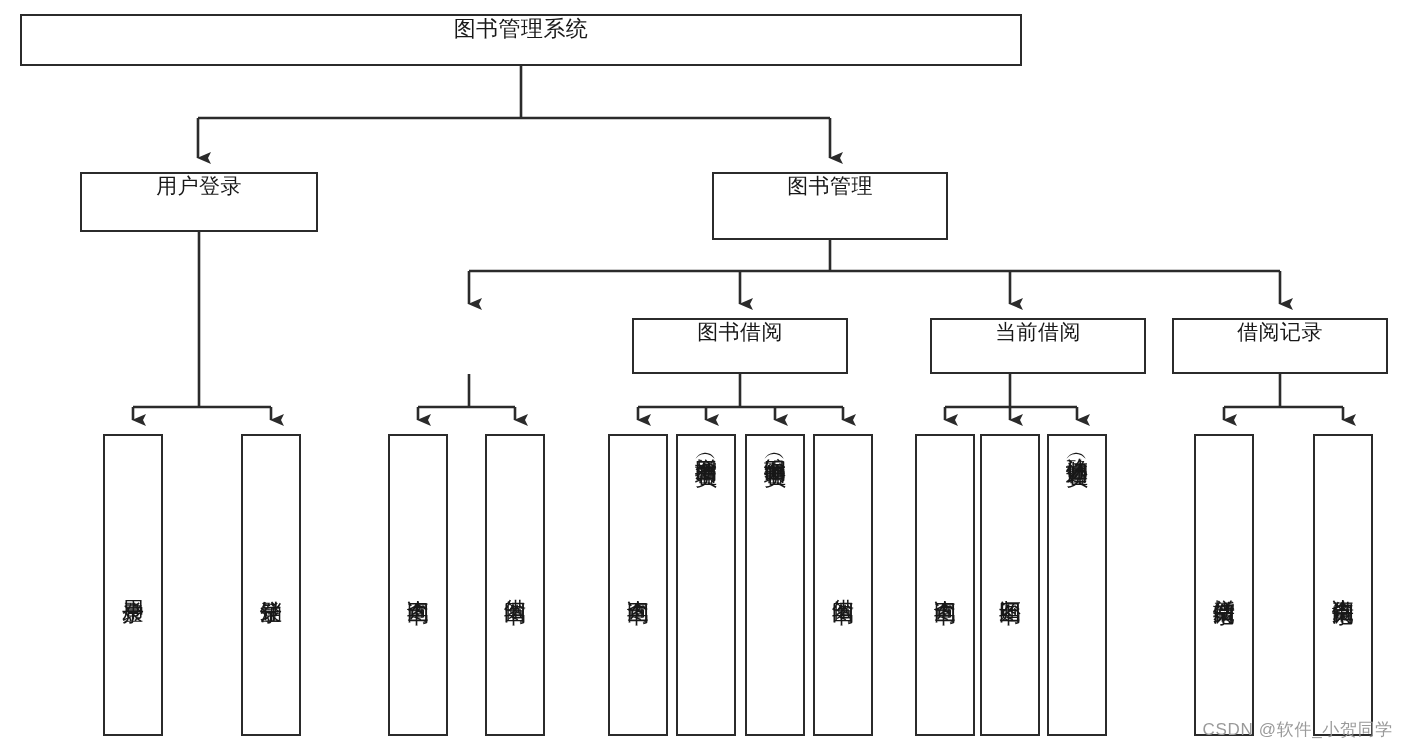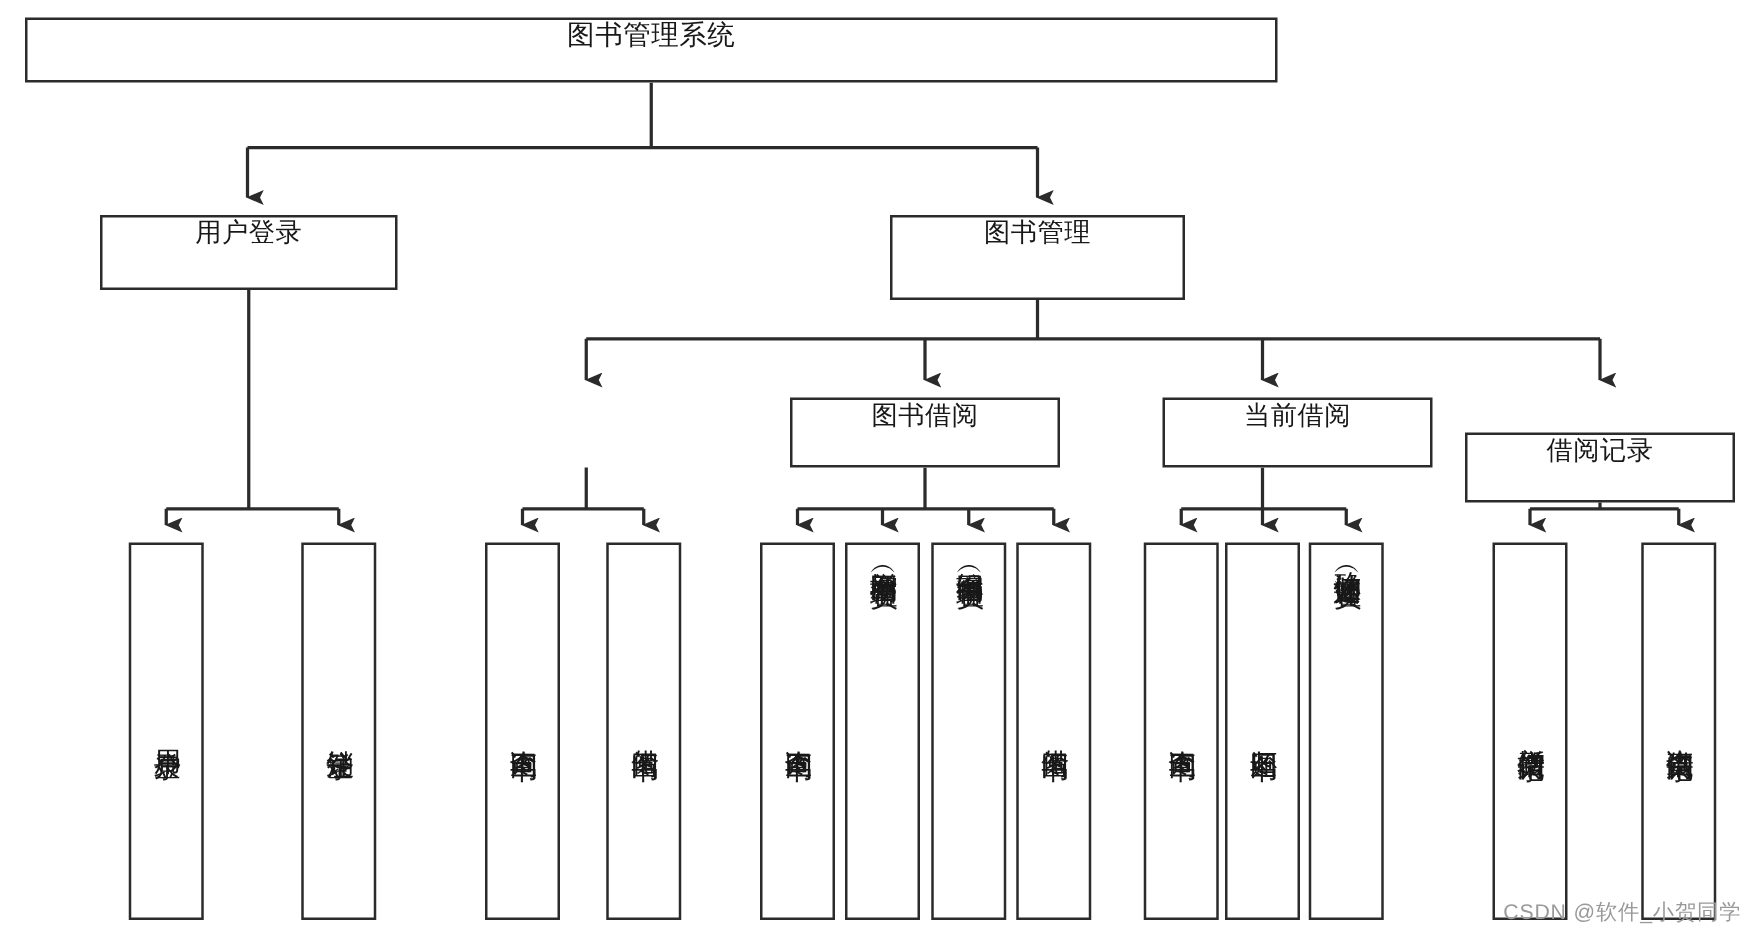--- a/index.html
+++ b/index.html
@@ -162,21 +162,21 @@
 
 
   <div class="node horiz" style="left:632px; top:318px; width:216px; height:56px;">
     <span class="label">图书借阅</span>
   </div>
 
   <div class="node horiz" style="left:902px; top:318px; width:216px; height:56px;margin-left:28px;">
     <span class="label">当前借阅</span>
   </div>
 
-  <div class="node horiz" style="left:1172px; top:318px; width:216px; height:56px;margin-top:28px;">
+  <div class="node horiz" style="left:1172px; top:318px; width:216px; height:56px;">
     <span class="label">借阅记录</span>
   </div>
 
   <div class="node vert" style="left:103px; top:434px; width:60px; height:302px;">
     <div class="vert-inner">
       <span class="label">用户登录</span>
     </div>
   </div>
 
   <div class="node vert" style="left:241px; top:434px; width:60px; height:302px;">

